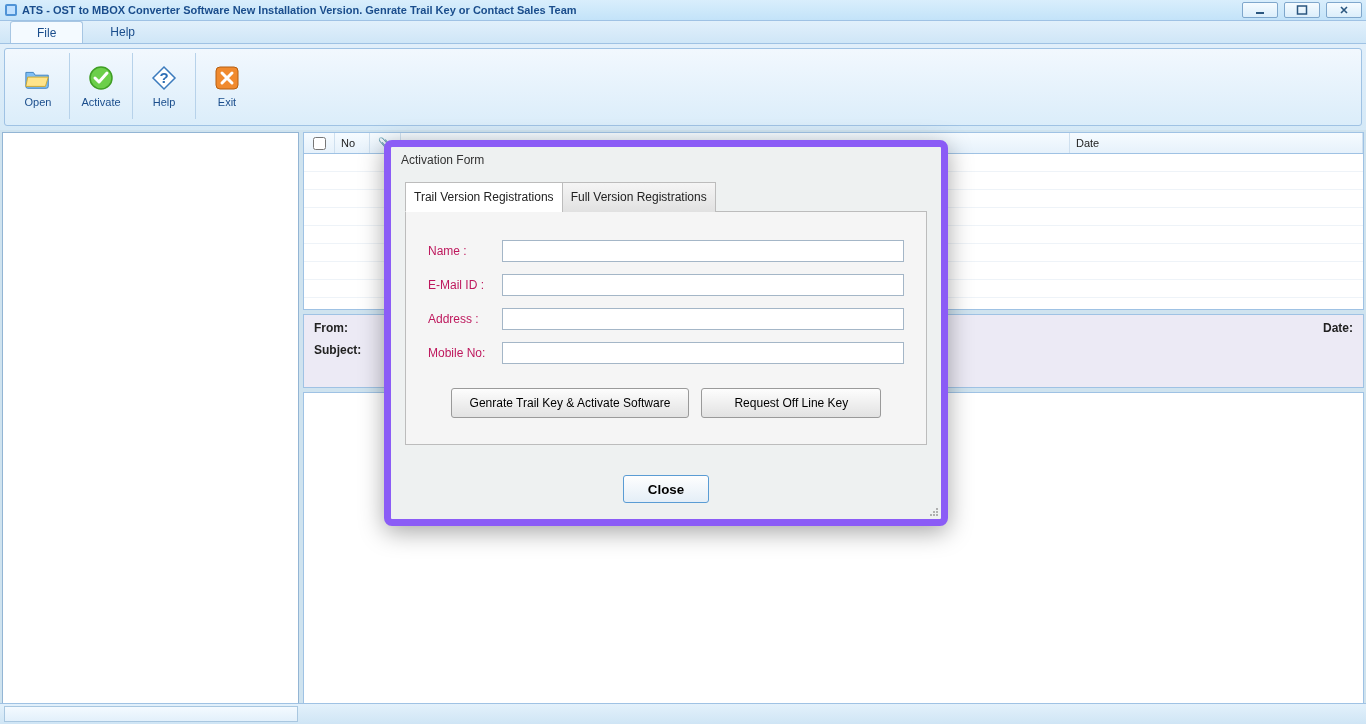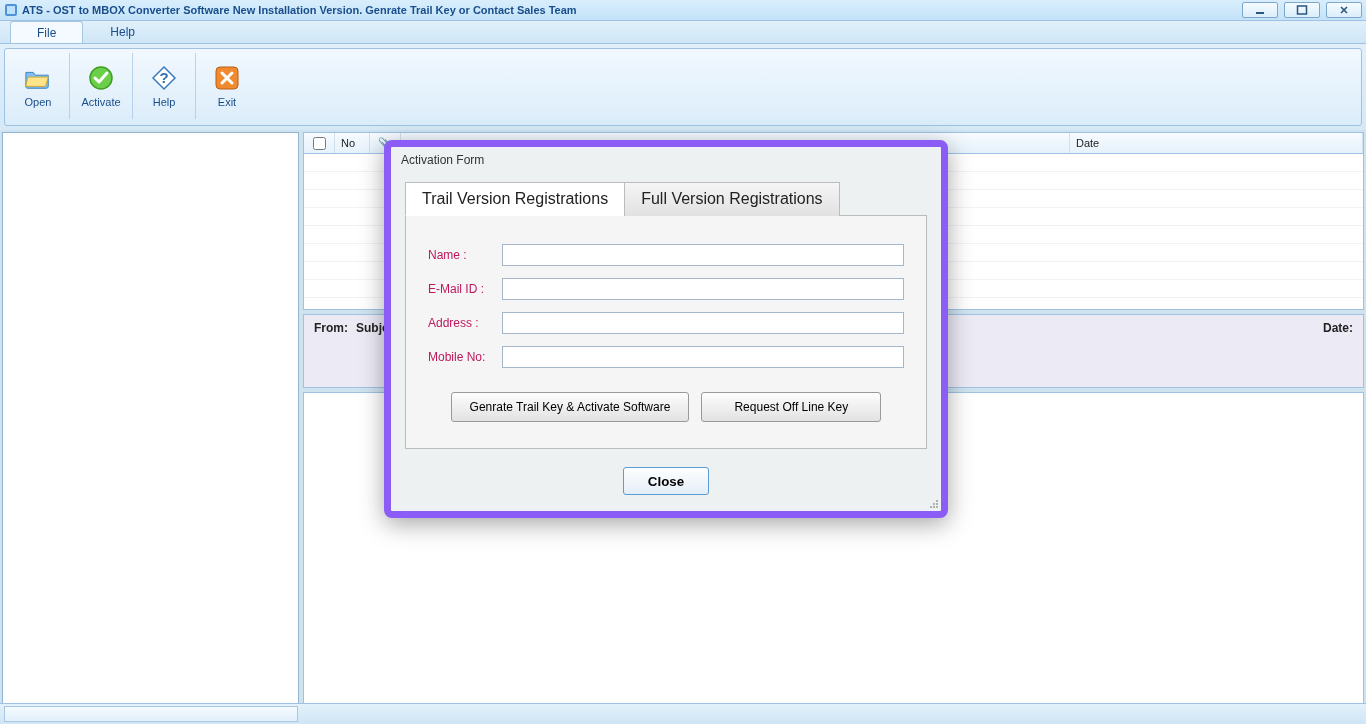--- a/index.html
+++ b/index.html
@@ -31,42 +31,42 @@
   .list-head .col{border-right:1px solid #cfe0ef;padding:0 6px;height:100%;display:flex;align-items:center}
   .col-check{width:18px;justify-content:center}
   .col-check input{margin:0}
   .col-no{width:22px}
   .col-clip{width:18px;justify-content:center}
   .col-from{flex:1}
   .col-date{width:280px}
   .list-body{height:155px;background:#fff;border:1px solid #9fc2e4;border-top:none}
   .list-body .row{height:17px;border-bottom:1px solid #eef3f8}
   .info-bar{border:1px solid #9fc2e4;background:#eceaf5;padding:6px 10px;display:flex;justify-content:space-between;align-items:flex-start;height:74px;box-sizing:border-box;margin-top:4px}
-  .info-bar .left{display:flex;flex-direction:row;gap:8px}
+  .info-bar .left{display:flex;flex-direction:column;gap:8px}
   .info-bar b{font-weight:700}
   .content-body{flex:1;background:#fff;border:1px solid #9fc2e4;margin-top:4px}
   
   .statusbar{position:absolute;bottom:0;left:0;right:0;height:20px;background:linear-gradient(#e3f1fb,#cfe5f5);border-top:1px solid #9fc2e4;display:flex;align-items:center;padding:0 4px}
   .status-cell{border:1px solid #a9c7e0;height:14px;width:292px;background:linear-gradient(#f4faff,#e2f0fb)}
   
   .overlay{position:absolute;left:0;top:0;right:0;bottom:0}
   .dialog{position:absolute;left:384px;top:140px;width:550px;background:#eef1f1;border:7px solid #8b5cf6;border-radius:8px;box-shadow:0 6px 24px rgba(0,0,0,0.35)}
   .dlg-title{padding:6px 10px;font-size:12px;color:#333}
   .dlg-body{padding:8px 14px 16px 14px}
   .tabs{display:flex;border-bottom:1px solid #bcbcbc}
-  .tab{padding:7px 16px;font-size:16px;border:1px solid #bcbcbc;border-bottom:none;background:linear-gradient(#f5f5f5,#e1e1e1);position:relative;top:1px;cursor:pointer}
+  .tab{padding:7px 8px;font-size:12px;border:1px solid #bcbcbc;border-bottom:none;background:linear-gradient(#f5f5f5,#e1e1e1);position:relative;top:1px;cursor:pointer}
   .tab.active{background:#fff;border-bottom:1px solid #fff}
   .tab+.tab{margin-left:-1px}
   .tab-panel{border:1px solid #bcbcbc;border-top:none;background:#f5f5f5;padding:28px 22px 26px 22px}
   .form-row{display:flex;align-items:center;margin-bottom:12px}
   .form-row label{width:74px;font-size:12px;color:#be185d}
   .form-row input{flex:1;height:20px;border:1px solid #a4b6c7;padding:0 4px;font-size:12px;background:#fff}
   .btn-row{display:flex;gap:12px;justify-content:center;margin-top:24px}
   .btn{height:30px;padding:0 18px;border:1px solid #9a9a9a;border-radius:3px;background:linear-gradient(#fdfdfd,#e2e2e2);font-size:12px;cursor:pointer}
-  .btn-close{display:block;margin:18px auto 0;height:28px;width:86px;border:1px solid #5a9cd4;border-radius:3px;background:linear-gradient(#fefefe,#e4eef7);font-weight:700;cursor:pointer}
+  .btn-close{display:block;margin:30px auto 0;height:28px;width:86px;border:1px solid #5a9cd4;border-radius:3px;background:linear-gradient(#fefefe,#e4eef7);font-weight:700;cursor:pointer}
   .resizer{position:absolute;right:2px;bottom:2px;width:12px;height:12px}
 </style>
 </head>
 <body>
 
 <div class="titlebar">
   <span class="app-icon">
     <svg width="14" height="14" viewBox="0 0 14 14">
         <rect x="1" y="1" width="12" height="12" rx="2" fill="#4f93d6"></rect>
         <rect x="3" y="3" width="8" height="8" fill="#bfe0ff"></rect>

